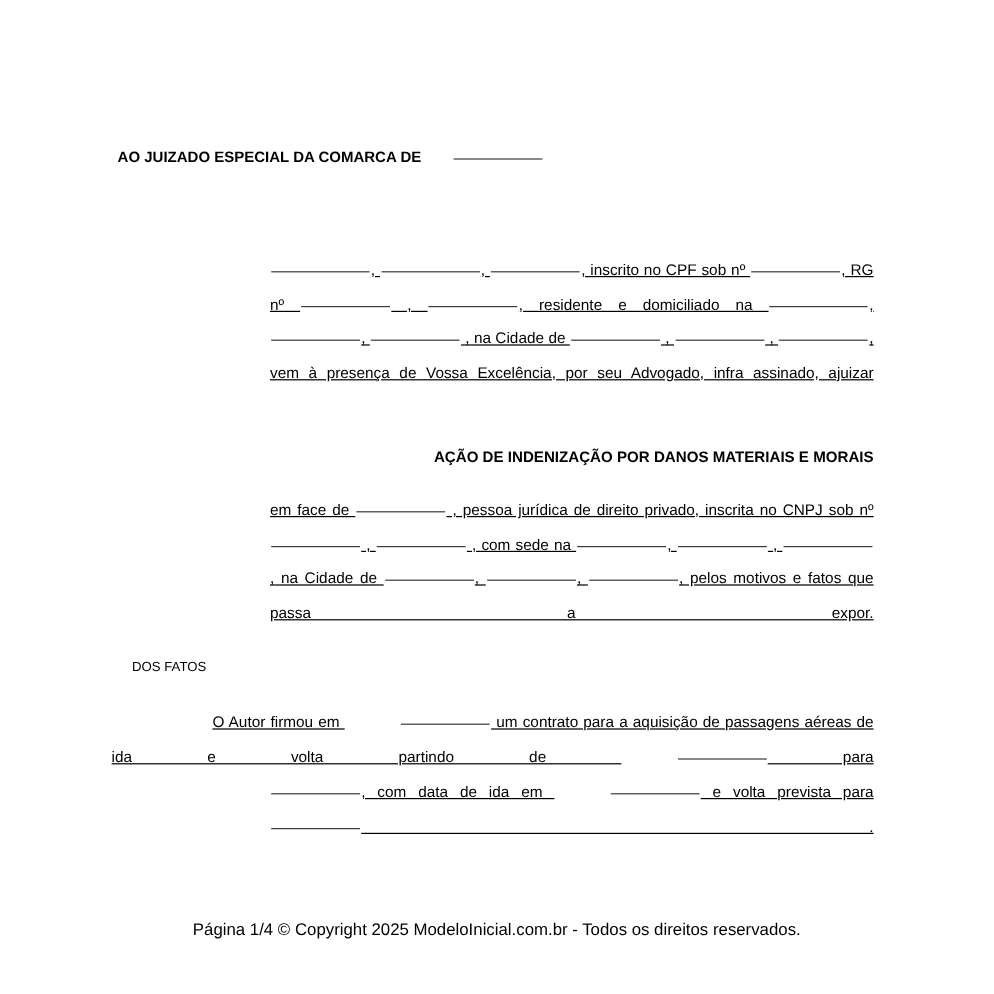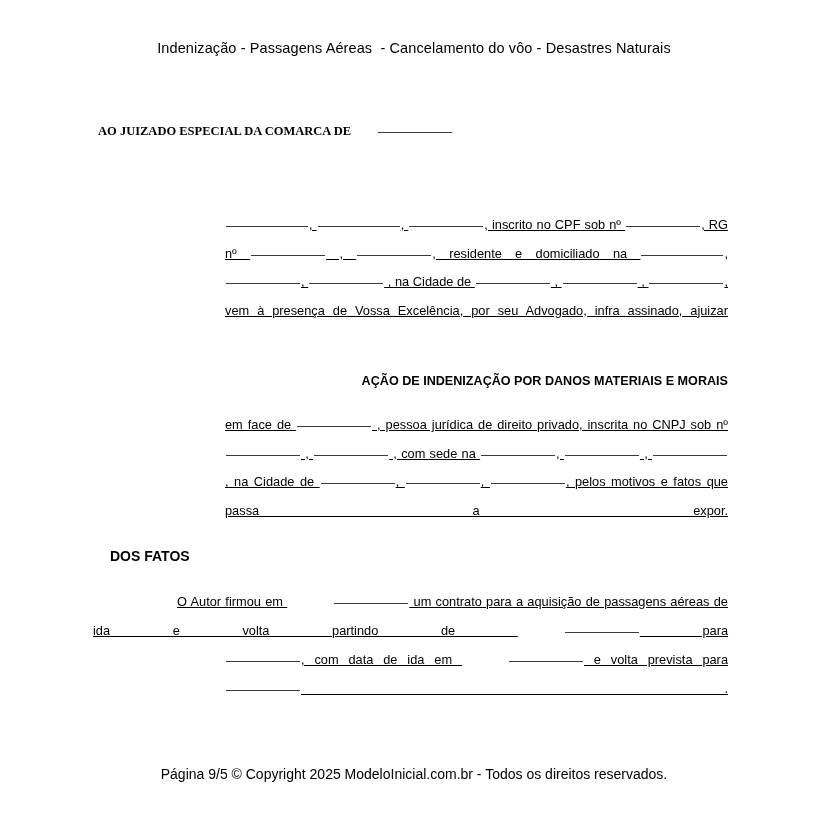--- a/index.html
+++ b/index.html
@@ -36,21 +36,20 @@
 
   
   .court-heading {
     position: absolute;
     left: 98px;
     top: 122px;
     font-size: 12.5px;
     font-weight: bold;
     line-height: 18px;
     white-space: pre;
-    font-family: Liberation Serif, serif;
   }
   .court-heading .blank {
     font-weight: normal;
   }
 
   
   .blank {
     display: inline-block;
     border-bottom: 1px solid #3a3a3a;
     vertical-align: 2px;
@@ -106,22 +105,22 @@
     left: 225px;
     top: 411px;
     width: 503px;
   }
 
   
   .section-heading {
     position: absolute;
     left: 98px;
     top: 547px;
-    font-size: 14px;
-    font-weight: bold;
+    font-size: 11px;
+    font-weight: normal;
     line-height: 18px;
     padding-left: 12px;
   }
 
   
   #block-facts {
     left: 93px;
     top: 588px;
     width: 635px;
   }
@@ -161,21 +160,20 @@
   }
 
   .wide-gap { display: inline-block; width: 46px; }
   .mid-gap  { display: inline-block; width: 26px; }
 </style>
 </head>
 <body>
 
 <div class="page">
 
-  <div class="doc-title">Indenização - Passagens Aéreas  - Cancelamento do vôo - Desastres Naturais</div>
 
   <div class="court-heading"><span>AO JUIZADO ESPECIAL DA COMARCA DE</span><span class="mid-gap"></span><span class="blank b-md"></span></div>
 
   <div class="blk" id="block-author">
     <p class="just-all"><span class="blank b-lg"></span><span>, </span><span class="blank b-lg"></span><span>, </span><span class="blank b-md"></span><span>, inscrito no CPF sob nº </span><span class="blank b-md"></span><span>, RG nº </span><span class="blank b-md"></span><span> , </span><span class="blank b-md"></span><span>, residente e domiciliado na </span><span class="blank b-lg"></span><span>, </span><span class="blank b-md"></span><span>, </span><span class="blank b-md"></span><span> , na Cidade de </span><span class="blank b-md"></span><span> , </span><span class="blank b-md"></span><span> , </span><span class="blank b-md"></span><span>, vem à presença de Vossa Excelência, por seu Advogado, infra assinado, ajuizar</span></p>
   </div>
 
   <div class="action-title">AÇÃO DE INDENIZAÇÃO POR DANOS MATERIAIS E MORAIS</div>
 
   <div class="blk" id="block-defendant">
@@ -186,15 +184,15 @@
 
   <div class="blk" id="block-facts">
     <p class="just-all"><span class="indent-run"></span><span>O Autor firmou em </span><span class="wide-gap"></span><span class="blank b-md"></span><span> um contrato para a aquisição de passagens aéreas de ida e volta partindo de </span><span class="wide-gap"></span><span class="blank b-md"></span><span> para </span></p>
   </div>
 
   <div class="blk" id="block-facts-cont">
     <p class="just-all"><span class="blank b-md"></span><span>, com data de ida em </span><span class="wide-gap"></span><span class="blank b-md"></span><span> e volta prevista para </span><span class="blank b-md"></span><span> .</span></p>
   </div>
 
 
-  <div class="footer">Página 9/5 © Copyright 2025 ModeloInicial.com.br - Todos os direitos reservados.</div>
+  <div class="footer">Página 1/4 © Copyright 2025 ModeloInicial.com.br - Todos os direitos reservados.</div>
 
 </div>
 
 </body></html>

